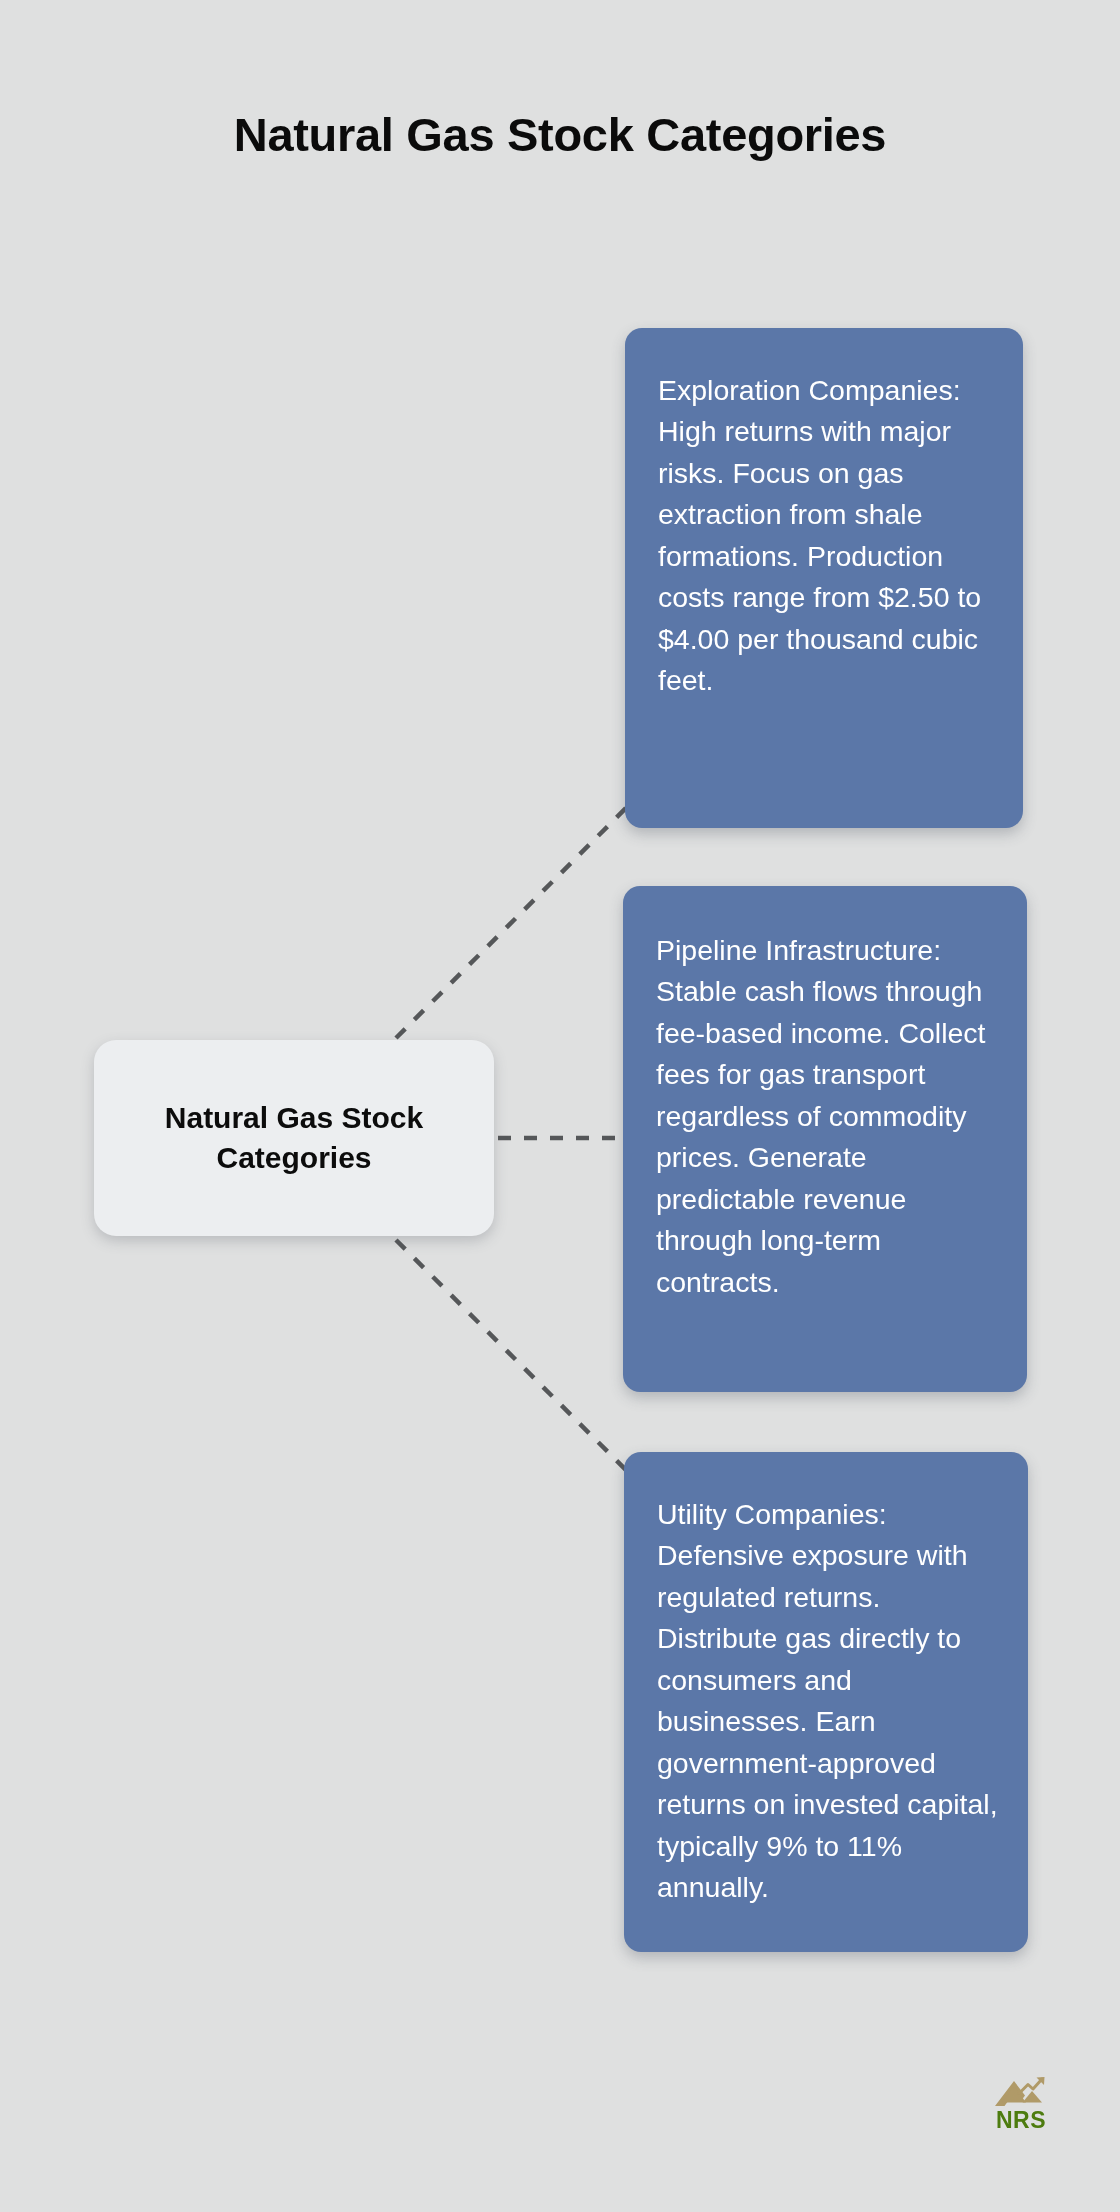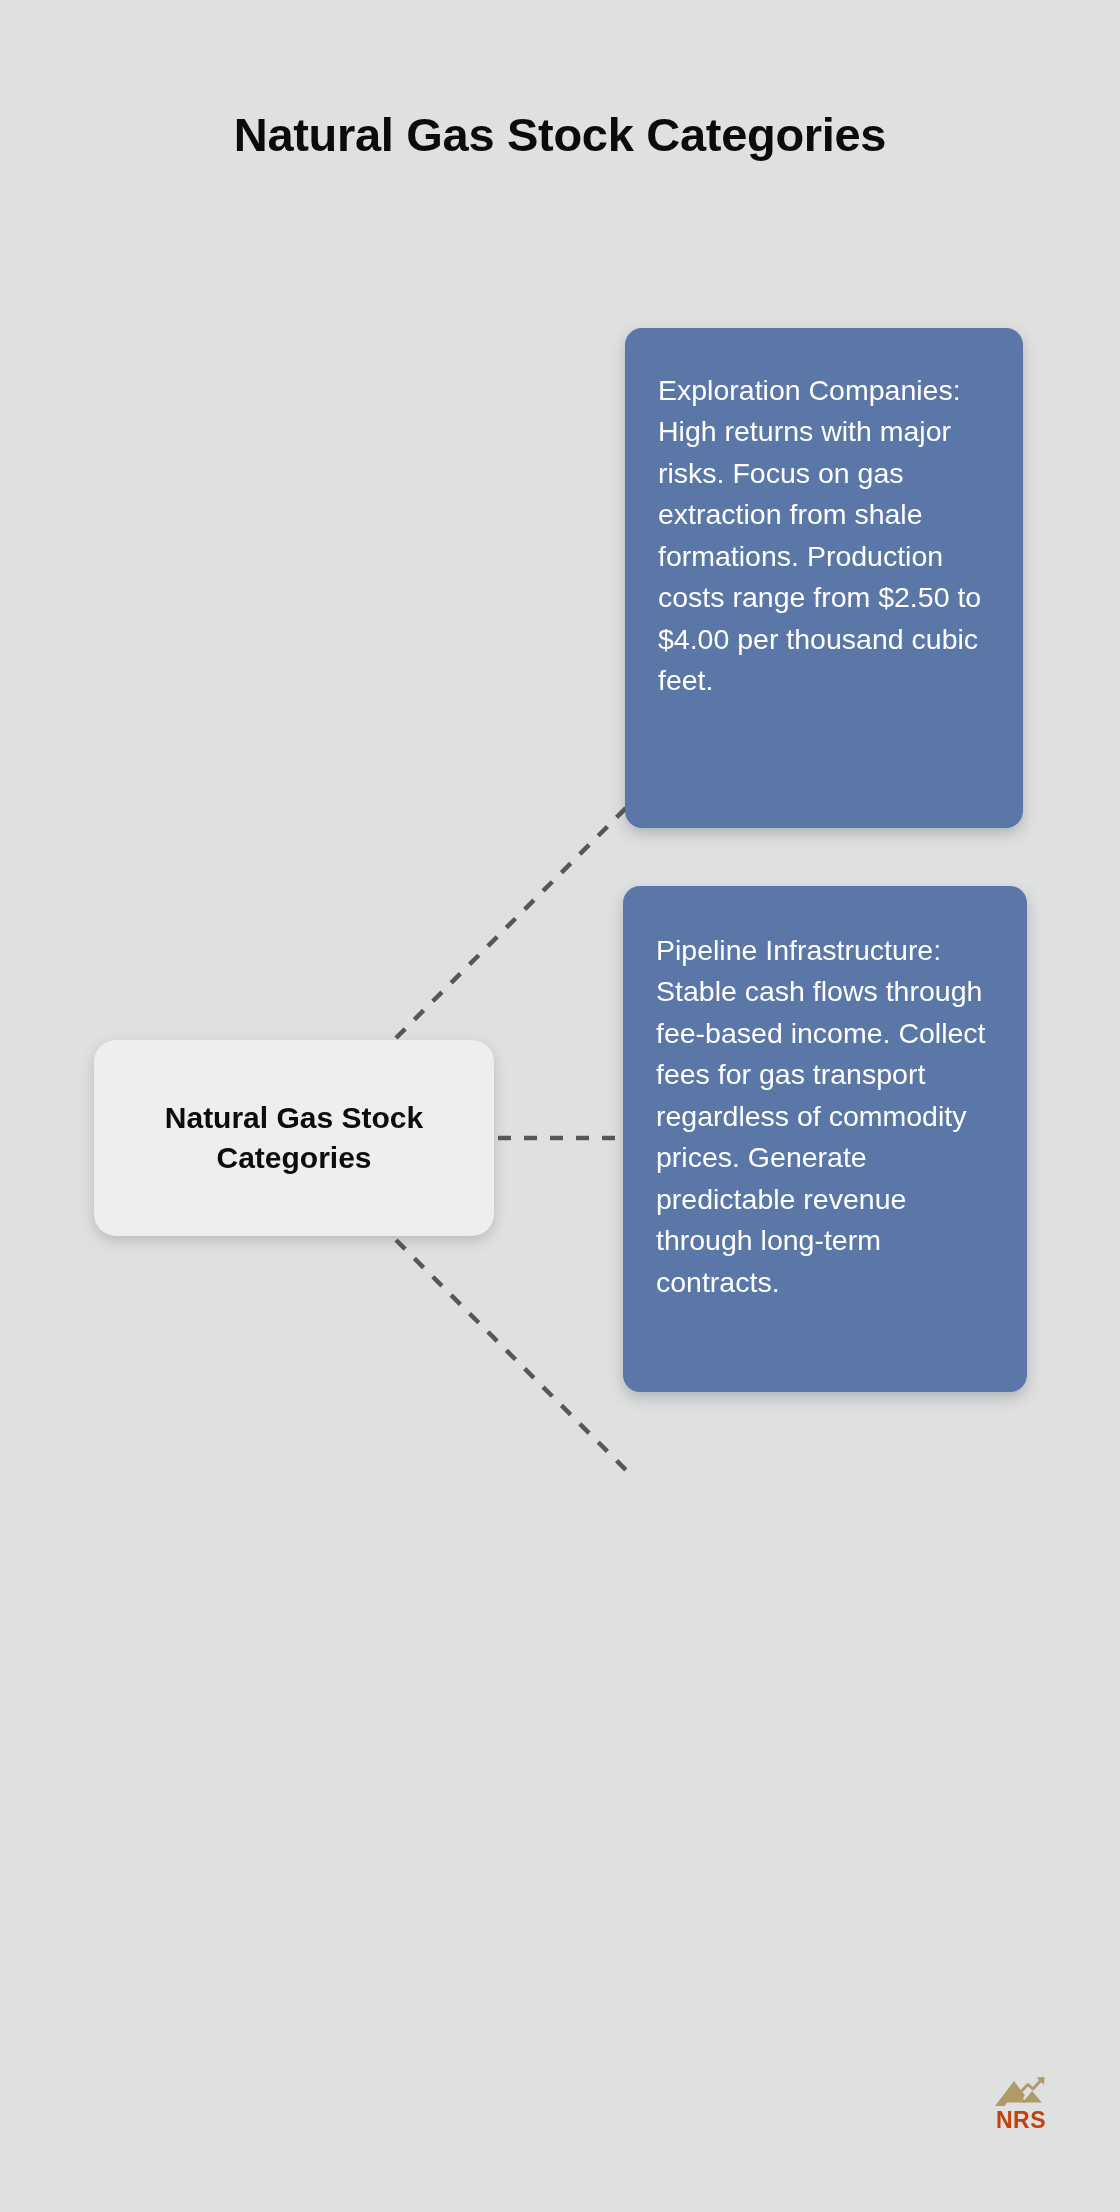--- a/index.html
+++ b/index.html
@@ -124,21 +124,21 @@
     justify-content: flex-start;
   }
   .brand-mark {
     width: 58px;
     height: 38px;
     display: block;
   }
   .brand-text {
     font-size: 23px;
     font-weight: 700;
-    color: #c2410c;
+    color: #4d7c0f;
     letter-spacing: 0.4px;
     line-height: 1;
     margin-top: -1px;
   }
 </style>
 </head>
 <body>
 
 <div class="page-title">Natural Gas Stock Categories</div>
 
@@ -155,20 +155,23 @@
   </div>
 
   <div class="branch-card card-1">
     <span class="branch-card-text">Exploration Companies: High returns with major risks. Focus on gas extraction from shale formations. Production costs range from $2.50 to $4.00 per thousand cubic feet.</span>
   </div>
 
   <div class="branch-card card-2">
     <span class="branch-card-text">Pipeline Infrastructure: Stable cash flows through fee-based income. Collect fees for gas transport regardless of commodity prices. Generate predictable revenue through long-term contracts.</span>
   </div>
 
+  <div class="branch-card card-3">
+    <span class="branch-card-text">Utility Companies: Defensive exposure with regulated returns. Distribute gas directly to consumers and businesses. Earn government-approved returns on invested capital, typically 9% to 11% annually.</span>
+  </div>
 
 </div>
 
 <div class="brand-logo">
   <svg class="brand-mark" viewBox="0 0 58 38" xmlns="http://www.w3.org/2000/svg">
 
     <path d="M3 34 L22 9 L33 23.5 L28.5 29.5 L22 21 L12.5 34 Z" fill="#b09a68"></path>
 
     <path d="M22 14 L34 30.5 L10 30.5 Z" fill="#b09a68"></path>
 

